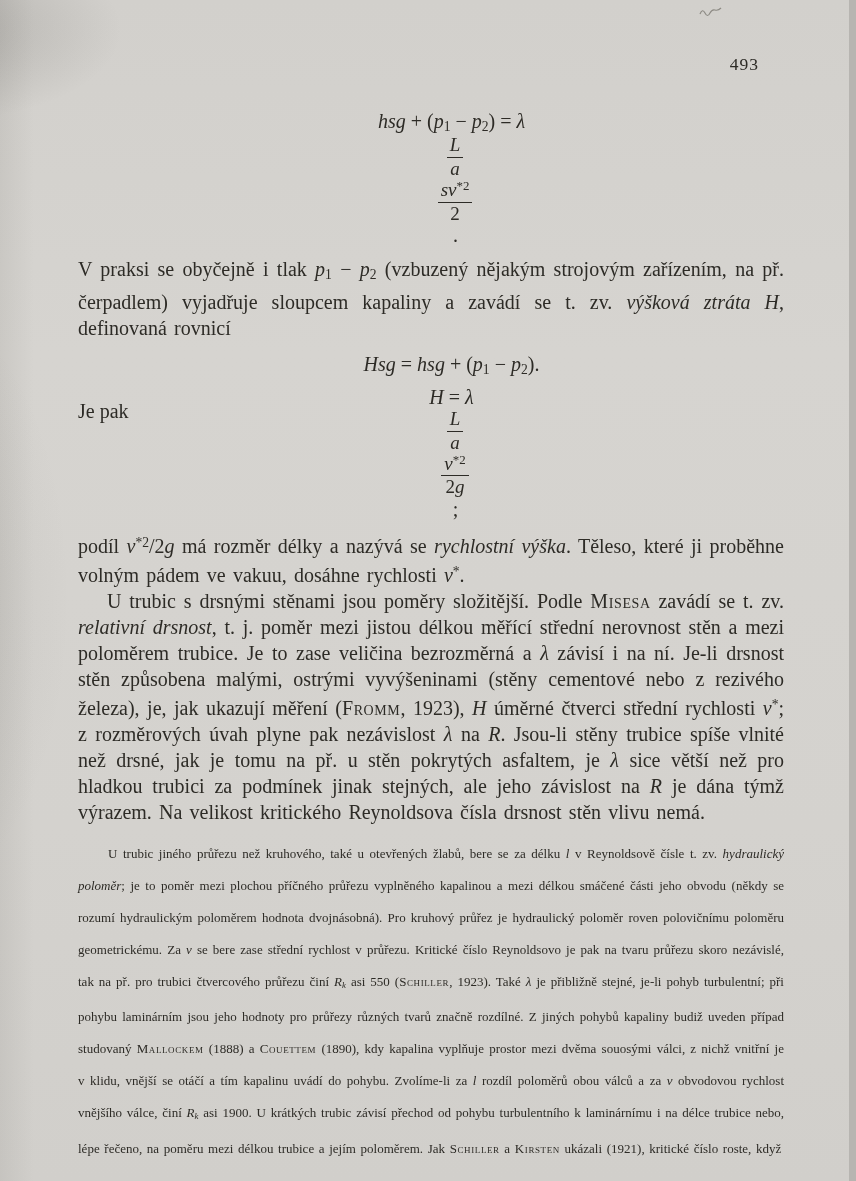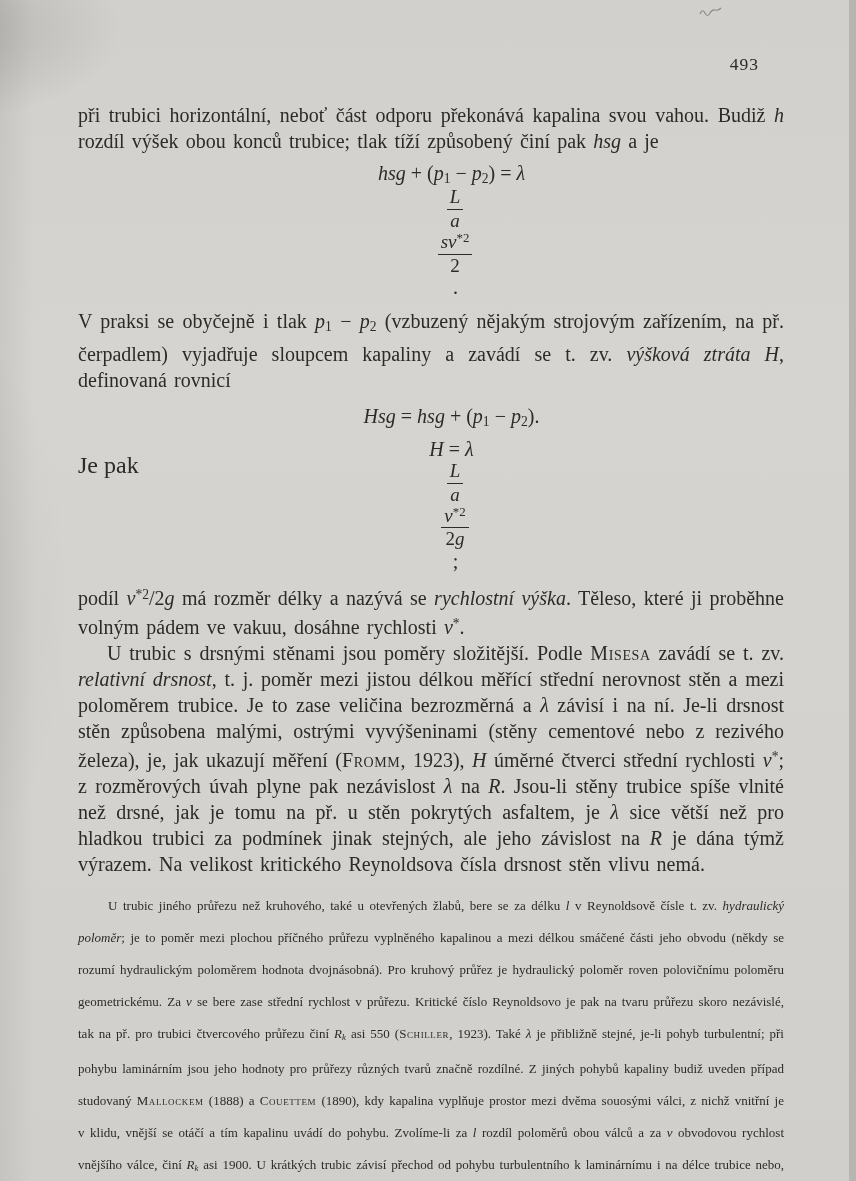--- a/index.html
+++ b/index.html
@@ -47,21 +47,21 @@
   .fline{ margin-right:7px; white-space:nowrap; }
   .ftail{ margin-left:1px; }
   .frac{
     display:inline-flex; flex-direction:column; align-items:center;
     vertical-align:middle; line-height:1.08; margin:0 3px;
     font-size:19px;
   }
   .frac .num{ padding:0 3px 1px; border-bottom:1.4px solid #2d2b26; }
   .frac .den{ padding:1px 3px 0; }
   .jepak-row{ position:relative; }
-  .jepak{ position:absolute; left:0; top:14px; font-size:24px; }
+  .jepak{ position:absolute; left:0; top:14px; font-size:20px; }
   
   .r-n{}
   .r-i{ font-style:italic; }
   .r-sc{ font-variant:small-caps; letter-spacing:0.6px; }
   .r-sub{ font-size:0.68em; vertical-align:-0.25em; }
   .r-sup{ font-size:0.68em; vertical-align:0.45em; }
   .r-isub{ font-style:italic; font-size:0.68em; vertical-align:-0.25em; }
 </style>
 </head>
 <body>
@@ -71,21 +71,20 @@
   <span class="pen-mark">
     <svg width="24" height="16" viewBox="0 0 24 16">
       <path d="M1,10 q2.5,-6 5,-1 t5,0 q2,-4 5,-3 t6,-2" fill="none" stroke="#807e77" stroke-width="1.2" opacity="0.85"></path>
     </svg>
   </span>
 
   <div class="page-number">493</div>
 
   <div class="text-block">
 
-    <p class="para"><span class="r-n">při trubici horizontální, neboť část odporu překonává kapalina svou vahou. Budiž </span><span class="r-i">h</span><span class="r-n"> rozdíl výšek obou konců trubice; tlak tíží způsobený činí pak </span><span class="r-i">hsg</span><span class="r-n"> a je</span></p>
 
     <div class="formula tall">
       <span class="fline"><span class="r-i">hsg</span><span class="r-n"> + (</span><span class="r-i">p</span><span class="r-sub">1</span><span class="r-n"> − </span><span class="r-i">p</span><span class="r-sub">2</span><span class="r-n">) = </span><span class="r-i">λ</span></span>
       <span class="frac">
         <span class="num"><span class="r-i">L</span></span>
         <span class="den"><span class="r-i">a</span></span>
       </span>
       <span class="frac">
         <span class="num"><span class="r-i">sv</span><span class="r-sup">*2</span></span>
         <span class="den"><span class="r-n">2</span></span>

